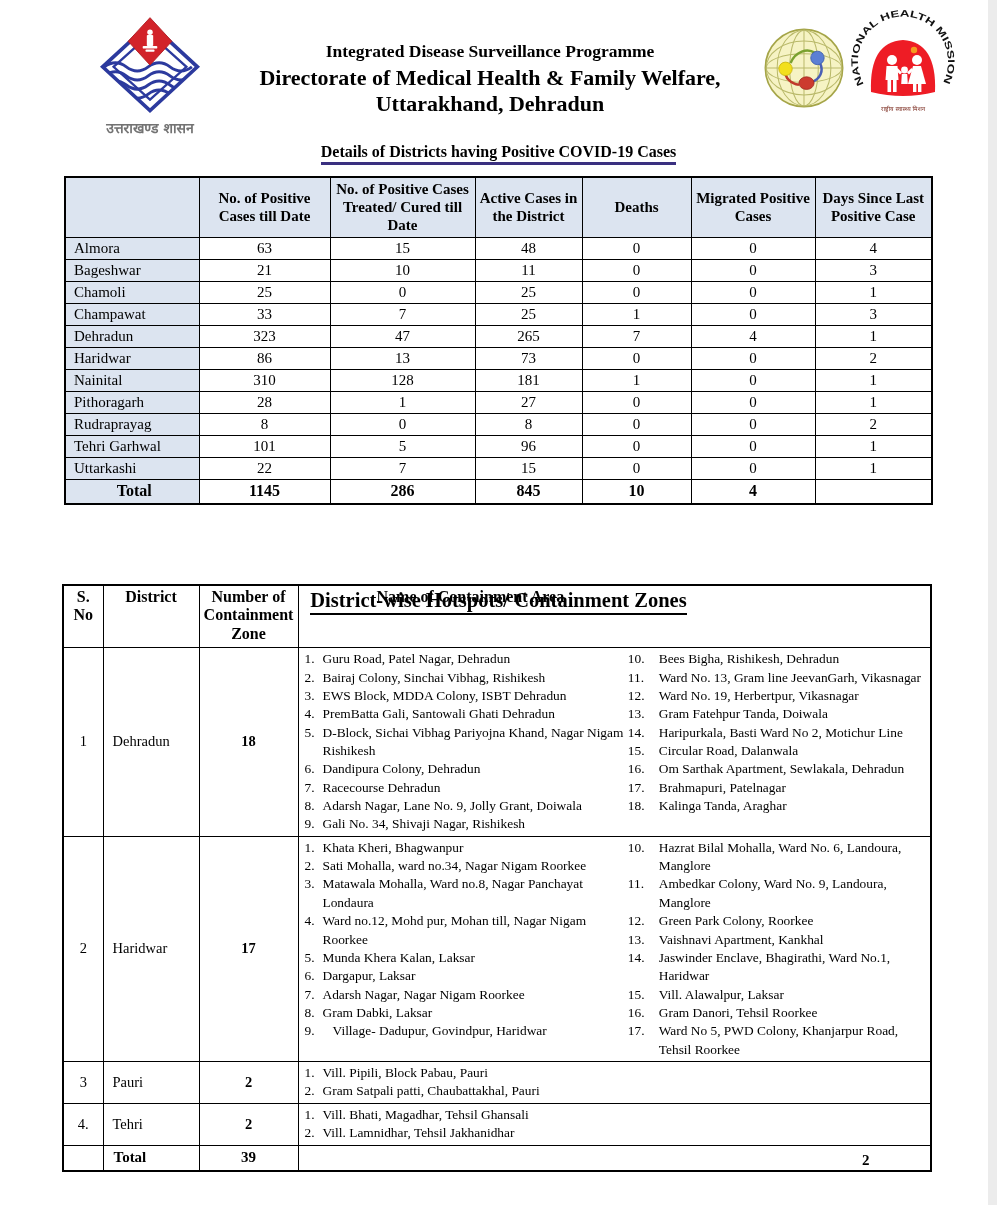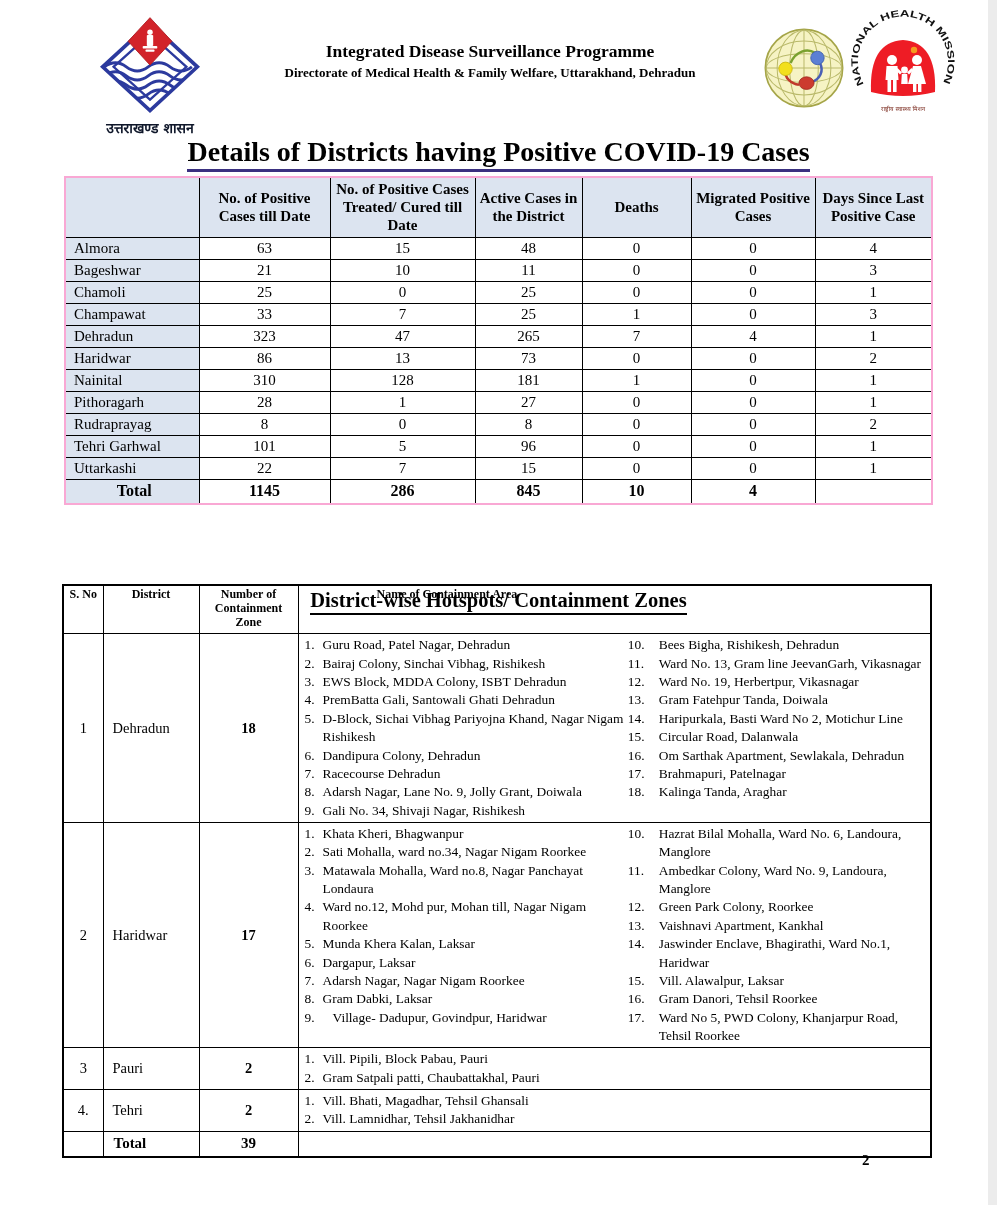--- a/index.html
+++ b/index.html
@@ -3,51 +3,51 @@
 <meta charset="utf-8">
 <style>
   html,body{margin:0;padding:0;background:#fff;}
   body{width:997px;height:1205px;position:relative;overflow:hidden;
        font-family:"Liberation Serif","DejaVu Serif",serif;color:#000;}
   .edge-strip{position:absolute;top:0;right:0;width:9px;height:100%;background:#ececec;}
 
   
   .uk-logo{position:absolute;left:92px;top:14px;width:116px;text-align:center;}
   .uk-caption{font-family:"DejaVu Sans",sans-serif;font-size:14px;font-weight:bold;
-              color:#0f172a;margin-top:-2px;white-space:nowrap;}
+              color:#737373;margin-top:-2px;white-space:nowrap;}
   .header-text{position:absolute;left:205px;top:36px;width:570px;text-align:center;}
   .doc-title{font-size:27px;font-weight:bold;line-height:1.1;}
   .doc-sub1{font-size:17.5px;font-weight:bold;margin-top:5px;}
-  .doc-sub2{font-size:13px;font-weight:bold;margin-top:3px;}
+  .doc-sub2{font-size:22px;font-weight:bold;margin-top:3px;}
   .idsp-logo{position:absolute;left:762px;top:26px;width:84px;height:84px;}
   .nhm-logo{position:absolute;left:851px;top:8px;width:104px;height:112px;}
 
   
   .section-heading{position:absolute;left:0;width:997px;text-align:center;margin:0;}
   .section-heading .hd{display:inline-block;font-weight:bold;padding-bottom:1px;}
   #cases-heading{top:136px;}
-  #cases-heading .hd{font-size:28px;border-bottom:3px solid #3a3080;}
+  #cases-heading .hd{font-size:16px;border-bottom:3px solid #3a3080;}
   #hotspots-heading{top:586px;}
   #hotspots-heading .hd{font-size:20.5px;border-bottom:2.5px solid #000;}
 
   
   table{border-collapse:collapse;table-layout:fixed;}
   th,td{border:1px solid #000;box-sizing:border-box;}
-  #cases-table{position:absolute;left:64px;top:176px;width:867px;border:2px solid #f9a8d4;}
+  #cases-table{position:absolute;left:64px;top:176px;width:867px;border:2px solid #000000;}
   #cases-table th{background:#dce4f0;font-weight:bold;font-size:15px;height:60px;
                   text-align:center;vertical-align:middle;line-height:1.22;padding:0 3px;}
   #cases-table td{height:22px;font-size:15px;text-align:center;padding:0 4px;
                   vertical-align:middle;line-height:1;}
   #cases-table td.dist{text-align:left;padding-left:8px;background:#dce4f0;}
   #cases-table tr.total-row td{font-weight:bold;height:25px;font-size:16px;}
   #cases-table tr.total-row td.total-lbl{text-align:center;}
 
   
   #hotspots-table{position:absolute;left:62px;top:584px;width:868px;border:2px solid #000;}
-  #hotspots-table th{font-weight:bold;font-size:12px;vertical-align:top;text-align:center;
+  #hotspots-table th{font-weight:bold;font-size:16px;vertical-align:top;text-align:center;
                      padding:2px 2px 4px 2px;line-height:1.15;}
   #hotspots-table th.name-col{text-align:left;padding-left:78px;}
   #hotspots-table td{font-size:14.5px;vertical-align:middle;}
   td.sno{text-align:center;}
   td.dist2{text-align:left;padding-left:9px;}
   td.cnt{text-align:center;font-weight:bold;}
   td.areas{vertical-align:top;padding:2px 2px 2px 4px;}
   .area-wrap{display:flex;align-items:flex-start;}
   .area-col{min-width:0;}
   .area-col.list-left{width:52%;}

